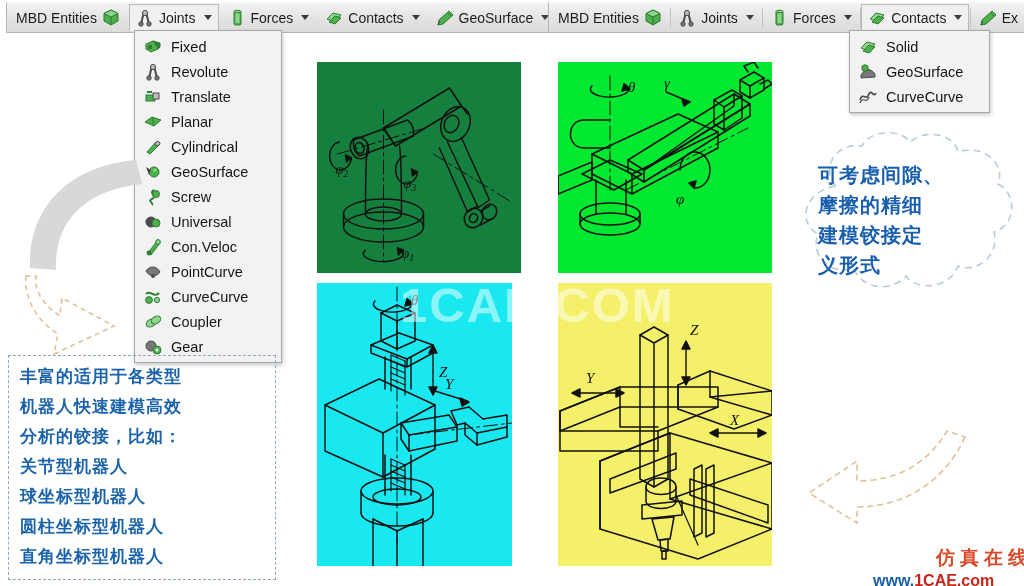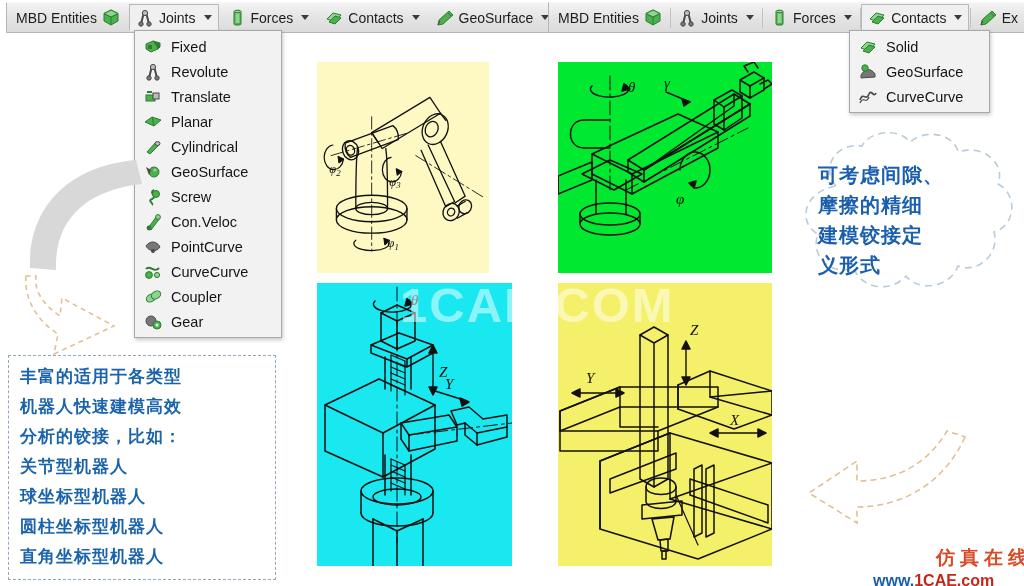--- a/index.html
+++ b/index.html
@@ -320,20 +320,30 @@
           <svg viewBox="0 0 18 18" xmlns="http://www.w3.org/2000/svg">
             <path d="M10 2 C4 5 14 8 8 11 C3 13 10 15 8 17" fill="none" stroke="#2e7d32" stroke-width="2"></path>
               <circle cx="12" cy="6" r="3.5" fill="#4cb04c" stroke="#2e7d32"></circle>
           </svg>
         </span>
         <span>Screw</span>
       </div>
       <div class="menu-item">
         <span class="ic">
           <svg viewBox="0 0 18 18" xmlns="http://www.w3.org/2000/svg">
+            <circle cx="7" cy="9" r="5" fill="#4a4a4a" stroke="#4a4a4a"></circle>
+              <circle cx="12" cy="10" r="4" fill="#4cb04c" stroke="#2e7d32"></circle>
+              <path d="M2 9 L6 5" stroke="#4a4a4a" stroke-width="2"></path>
+          </svg>
+        </span>
+        <span>Universal</span>
+      </div>
+      <div class="menu-item">
+        <span class="ic">
+          <svg viewBox="0 0 18 18" xmlns="http://www.w3.org/2000/svg">
             <path d="M4 15 L13 3 L16 5 L7 17 Z" fill="#4cb04c" stroke="#2e7d32"></path>
               <circle cx="14" cy="4" r="2.4" fill="#8fd48f" stroke="#2e7d32"></circle>
               <circle cx="5" cy="15" r="2.4" fill="#2e7d32"></circle>
           </svg>
         </span>
         <span>Con.Veloc</span>
       </div>
       <div class="menu-item">
         <span class="ic">
           <svg viewBox="0 0 18 18" xmlns="http://www.w3.org/2000/svg">
@@ -406,21 +416,21 @@
 
   <svg style="position:absolute;left:18px;top:148px;width:140px;height:210px;" viewBox="0 0 140 210">
     <path d="M12,120 C10,60 50,18 118,12 L124,36 C66,42 36,74 38,122 Z" fill="#d8d8d8" stroke="none"></path>
     <path d="M8,128 C6,150 18,172 40,186 L36,206 L96,178 L44,150 L42,168 C24,156 16,142 18,128 Z" fill="none" stroke="#e2c096" stroke-width="1.6" stroke-dasharray="5,4"></path>
   </svg>
 
   <svg style="position:absolute;left:795px;top:415px;width:180px;height:125px;" viewBox="0 0 180 125">
     <path d="M170,22 C150,66 110,92 62,92 L62,108 L14,78 L62,46 L62,66 C100,66 132,50 152,16 Z" fill="none" stroke="#e2c096" stroke-width="1.6" stroke-dasharray="6,4"></path>
   </svg>
 
-  <div class="panel" style="left:317px;top:62px;width:172px;height:211px;background:#fef9c3;">
+  <div class="panel" style="left:317px;top:62px;width:204px;height:211px;background:#15803d;">
     <svg viewBox="0 0 195 211">
       <g fill="none" stroke="#111" stroke-width="1.5" stroke-linejoin="round" stroke-linecap="round">
 
         <ellipse cx="62" cy="165" rx="40" ry="15"></ellipse>
         <ellipse cx="62" cy="152" rx="40" ry="15"></ellipse>
         <path d="M22,152 L22,165 M102,152 L102,165"></path>
 
         <path d="M44,152 C44,120 44,96 46,84"></path>
         <path d="M80,152 C80,120 80,96 78,84"></path>
         <ellipse cx="62" cy="152" rx="18" ry="7"></ellipse>

